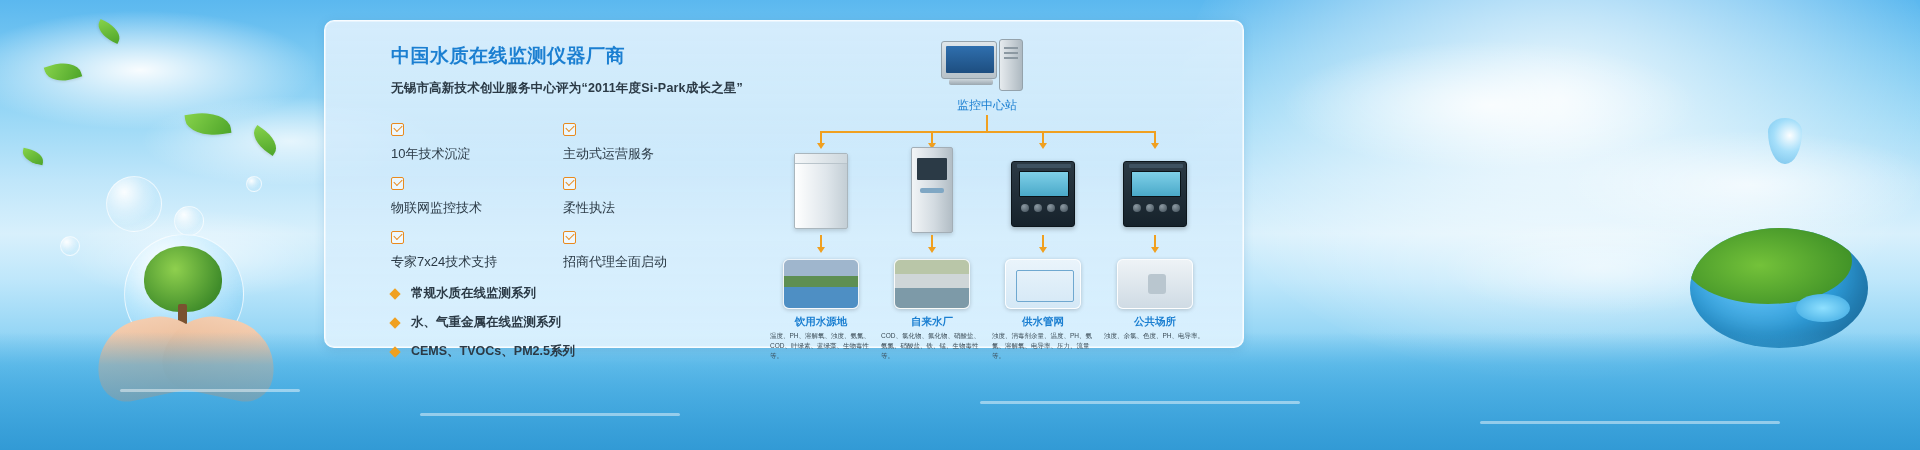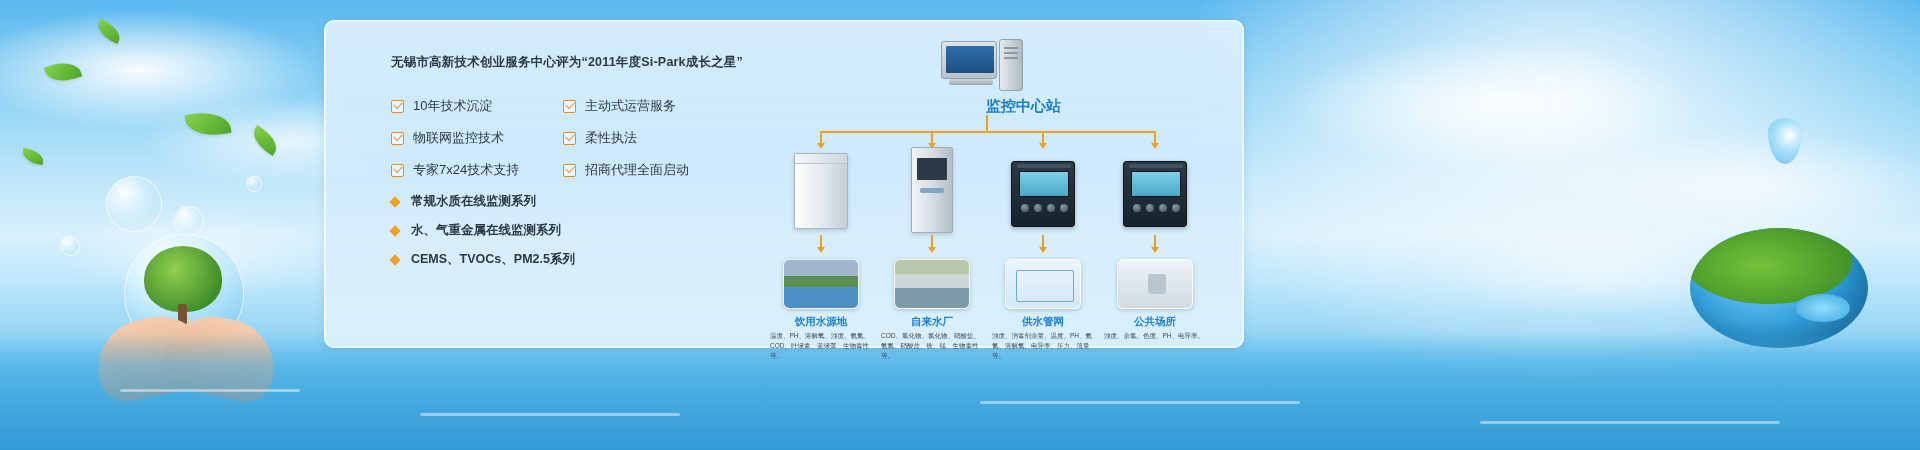--- a/index.html
+++ b/index.html
@@ -105,21 +105,21 @@
   .subline {
     margin-top: 11px; font-size: 12.5px; color: #2b3a46;
     font-weight: bold; white-space: nowrap; letter-spacing: .2px;
   }
 
   .checks {
     margin-top: 26px; display: grid;
     grid-template-columns: 172px 160px;
     row-gap: 14px;
   }
-  .check-item { display: flex; align-items: center; gap: 9px; }
+  .check-item { display: flex; align-items: flex-start; gap: 9px; flex-direction: column; }
   .check-box {
     width: 13px; height: 13px; flex: none;
     border: 1.6px solid #e98a1e; border-radius: 2px;
     position: relative; background: rgba(255,255,255,.6);
   }
   .check-box::after {
     content: ""; position: absolute; left: 2px; top: 1px;
     width: 7px; height: 4px; border-left: 1.6px solid #e98a1e;
     border-bottom: 1.6px solid #e98a1e; transform: rotate(-45deg);
   }
@@ -159,21 +159,21 @@
     position: absolute; left: 58px; top: 0; width: 24px; height: 52px;
     background: linear-gradient(to right, #e6ebee, #aeb9c1);
     border-radius: 3px; border: 1px solid #94a2ab;
   }
   .pc-tower span {
     position: absolute; left: 4px; width: 14px; height: 2px; background: #8c99a2;
   }
 
   .center-label {
     position: absolute; left: 148px; top: 62px; width: 148px;
-    text-align: right; font-size: 15px; color: #1b7fd1; font-weight: bold;
+    text-align: center; font-size: 12px; color: #1b7fd1; font-weight: normal;
   }
 
   .trunk {
     position: absolute; background: #f0a020;
   }
   .connector-v { width: 1.5px; }
   .connector-h { height: 1.5px; }
   .arrow-down {
     position: absolute; width: 0; height: 0;
     border-left: 4px solid transparent; border-right: 4px solid transparent;
@@ -291,20 +291,21 @@
 
 <div class="sea"></div>
 <div class="sea-streak" style="left:120px; bottom:58px; width:180px;"></div>
 <div class="sea-streak" style="left:420px; bottom:34px; width:260px;"></div>
 <div class="sea-streak" style="left:980px; bottom:46px; width:320px;"></div>
 <div class="sea-streak" style="left:1480px;bottom:26px; width:300px;"></div>
 
 <div class="panel">
 
   <div class="panel-left">
+    <div class="headline">中国水质在线监测仪器厂商</div>
     <div class="subline">无锡市高新技术创业服务中心评为“2011年度Si-Park成长之星”</div>
 
     <div class="checks">
       <div class="check-item">
         <span class="check-box"></span>
         <span class="check-label">10年技术沉淀</span>
       </div>
       <div class="check-item">
         <span class="check-box"></span>
         <span class="check-label">主动式运营服务</span>

